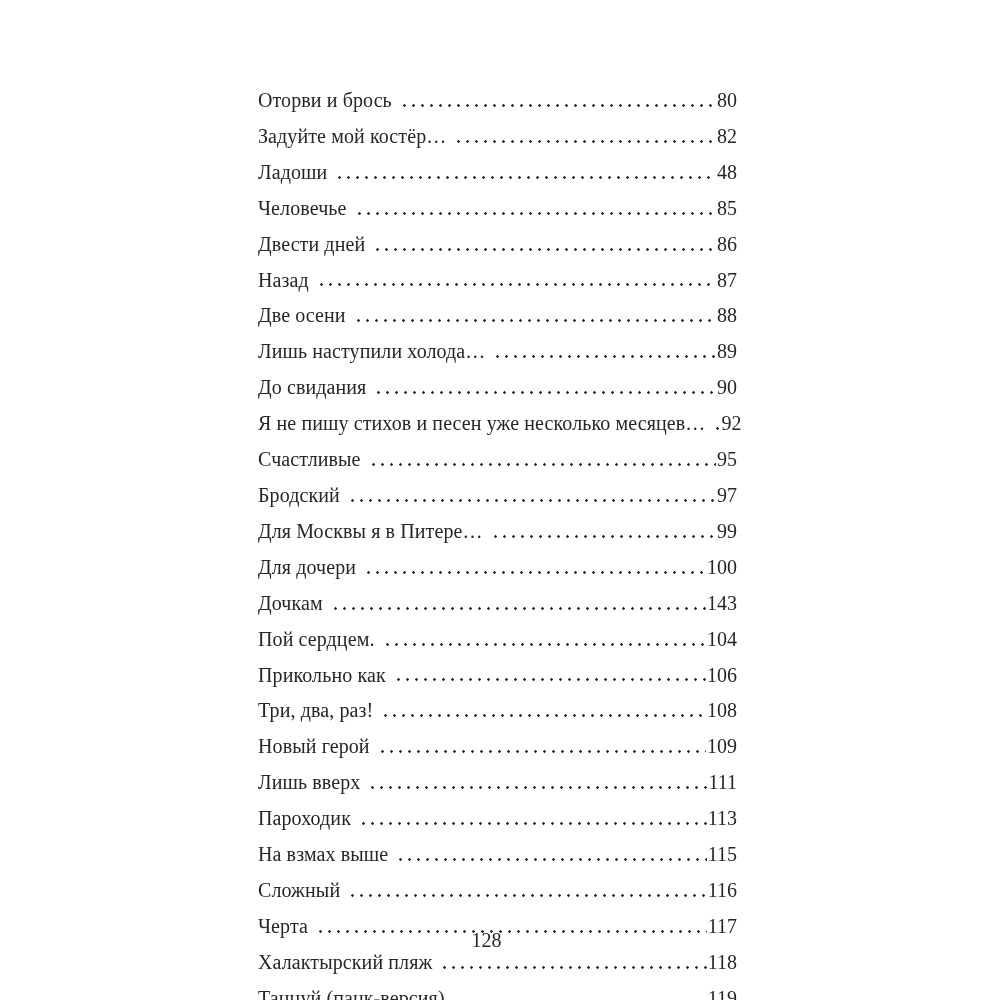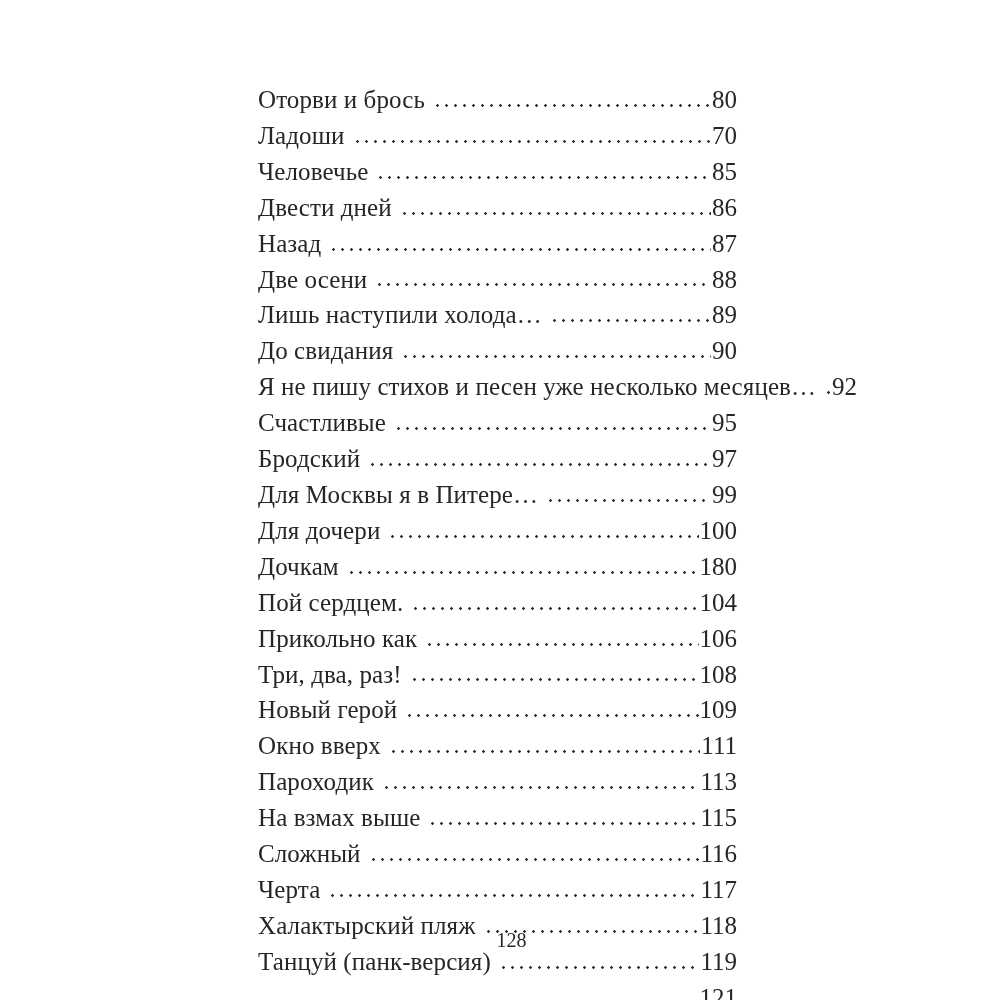--- a/index.html
+++ b/index.html
@@ -22,21 +22,21 @@
     width: 479px;
   }
   .toc-list {
     list-style: none;
     margin: 0;
     padding: 0;
   }
   .toc-row {
     display: flex;
     align-items: baseline;
-    font-size: 25px;
+    font-size: 20px;
     line-height: 26.9px;
     white-space: nowrap;
   }
   .toc-title {
     flex: 0 0 auto;
     letter-spacing: 0.1px;
   }
   .toc-leader {
     flex: 1 1 auto;
     align-self: stretch;
@@ -47,21 +47,21 @@
     background-size: 9px 3px;
     background-repeat: repeat-x;
     background-position: left 3px bottom 7px;
   }
   .toc-page {
     flex: 0 0 auto;
     margin-top: 9px;
   }
   .folio {
     position: absolute;
-    left: 272px;
+    left: 247px;
     top: 929px;
     width: 479px;
     text-align: center;
     font-size: 20px;
     line-height: 22px;
   }
 </style>
 </head>
 <body>
 
@@ -69,25 +69,30 @@
 
   <main class="toc">
     <ol class="toc-list">
   <li class="toc-row">
     <span class="toc-title">Оторви и брось</span>
     <span class="toc-leader"></span>
     <span class="toc-page">80</span>
   </li>
 
 
+  <li class="toc-row">
+    <span class="toc-title">Задуйте мой костёр…</span>
+    <span class="toc-leader"></span>
+    <span class="toc-page">82</span>
+  </li>
 
   <li class="toc-row">
     <span class="toc-title">Ладоши</span>
     <span class="toc-leader"></span>
-    <span class="toc-page">70</span>
+    <span class="toc-page">48</span>
   </li>
 
   <li class="toc-row">
     <span class="toc-title">Человечье</span>
     <span class="toc-leader"></span>
     <span class="toc-page">85</span>
   </li>
 
   <li class="toc-row">
     <span class="toc-title">Двести дней</span>
@@ -146,21 +151,21 @@
 
   <li class="toc-row">
     <span class="toc-title">Для дочери</span>
     <span class="toc-leader"></span>
     <span class="toc-page">100</span>
   </li>
 
   <li class="toc-row">
     <span class="toc-title">Дочкам</span>
     <span class="toc-leader"></span>
-    <span class="toc-page">180</span>
+    <span class="toc-page">143</span>
   </li>
 
   <li class="toc-row">
     <span class="toc-title">Пой сердцем.</span>
     <span class="toc-leader"></span>
     <span class="toc-page">104</span>
   </li>
 
   <li class="toc-row">
     <span class="toc-title">Прикольно как</span>
@@ -174,21 +179,21 @@
     <span class="toc-page">108</span>
   </li>
 
   <li class="toc-row">
     <span class="toc-title">Новый герой</span>
     <span class="toc-leader"></span>
     <span class="toc-page">109</span>
   </li>
 
   <li class="toc-row">
-    <span class="toc-title">Окно вверх</span>
+    <span class="toc-title">Лишь вверх</span>
     <span class="toc-leader"></span>
     <span class="toc-page">111</span>
   </li>
 
   <li class="toc-row">
     <span class="toc-title">Пароходик</span>
     <span class="toc-leader"></span>
     <span class="toc-page">113</span>
   </li>
 

